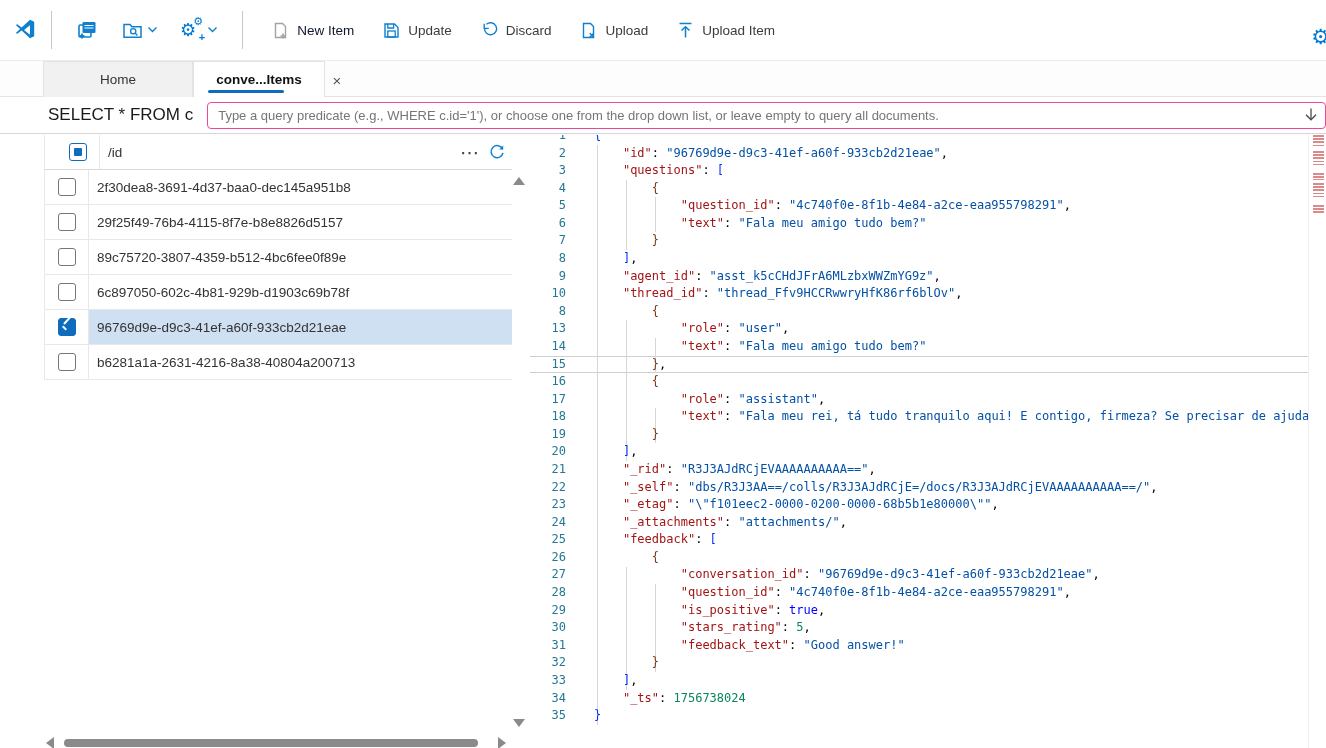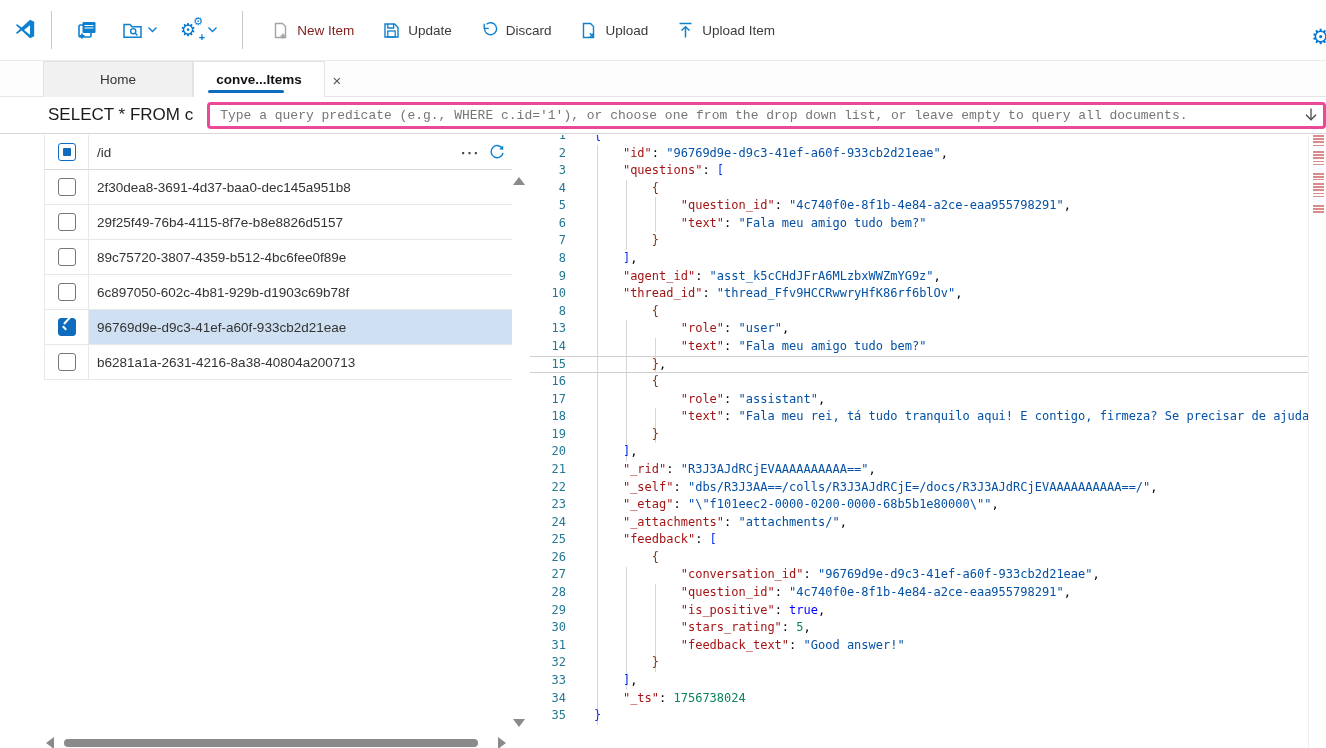--- a/index.html
+++ b/index.html
@@ -9,50 +9,50 @@
     background:#fff; font-family:"Liberation Sans", sans-serif; color:#1a1a1a;
   }
   
   .toolbar { position:absolute; left:0; top:0; width:1326px; height:61px;
     background:#fff; border-bottom:1px solid #ececec; display:flex; align-items:center; }
   .logo { margin-left:13px; width:24px; height:24px; flex:0 0 auto; }
   .vsep { width:1px; height:38px; background:#c8c8c8; margin:0 0 0 14px; flex:0 0 auto; }
   .icon-btn { display:flex; align-items:center; gap:3px; margin-left:22px; cursor:pointer; }
   .tb-btn { display:flex; align-items:center; gap:7px; margin-left:28px; cursor:pointer;
     font-size:13.5px; color:#3b3b3b; white-space:nowrap; }
-  .tb-btn.disabled { color:#7f1d1d; }
+  .tb-btn.disabled { color:#0f172a; }
   .gear-main { font-size:18px; color:#0078d4; line-height:1; position:relative; }
   .gear-main .gear-sub { position:absolute; font-size:11px; top:-5px; right:-7px; }
   .gear-main .gear-plus { position:absolute; font-size:11px; font-weight:bold; bottom:-4px; right:-9px; }
   .settings-gear { position:absolute; right:-4px; top:26px; font-size:21px; color:#0078d4; line-height:1; }
   
   .tabbar { position:absolute; left:0; top:61px; width:1326px; height:36px;
     background:#fdfdfd; border-bottom:1px solid #e5e5e5; }
   .tab { position:absolute; top:0; height:36px; display:flex; align-items:center;
     justify-content:center; font-size:13.5px; cursor:pointer; }
   .tab-home { left:43px; width:150px; background:#f1f1f1; border:1px solid #e3e3e3; border-bottom:none; color:#333; }
   .tab-active { left:193px; width:132px; background:#fff; border:1px solid #e3e3e3; border-bottom:none;
     font-weight:bold; color:#111; }
   .tab-active .underline { position:absolute; left:14px; bottom:4px; width:76px; height:3px; background:#0f6cbd; border-radius:2px; }
   .tab-close { position:absolute; right:-26px; top:0; width:26px; height:36px; display:flex; align-items:center;
     justify-content:center; font-size:15px; font-weight:normal; color:#555; cursor:pointer; }
   
   .querybar { position:absolute; left:0; top:97px; width:1326px; height:37px; background:#fff;
     border-bottom:1px solid #d6d6d6; display:flex; align-items:center; }
   .query-prefix { margin-left:48px; font-size:17px; color:#1a1a1a; white-space:nowrap; }
   .query-input-wrap { position:relative; margin-left:14px; width:1154px; height:27px; }
-  .query-input { width:100%; height:100%; border:3px solid #ec4899; border-radius:4px;
-    padding:0 30px 0 10px; font-family:Liberation Mono, monospace; font-size:13px; color:#222; outline:none; }
+  .query-input { width:100%; height:100%; border:1px solid #ec4899; border-radius:4px;
+    padding:0 30px 0 10px; font-family:Liberation Sans, sans-serif; font-size:13px; color:#222; outline:none; }
   .query-input::placeholder { color:#767676; }
   .query-arrow { position:absolute; right:6px; top:4px; width:18px; height:18px; cursor:pointer; }
   
   .list-pane { position:absolute; left:44px; top:135px; width:468px; background:#fff; }
   .list-row { position:relative; height:35px; display:flex; align-items:stretch;
     border-bottom:1px solid #e8e8e8; border-left:1px solid #e8e8e8; background:#fff; cursor:pointer; }
-  .list-row.header { border-bottom:1px solid #d9d9d9; }
+  .list-row.header { border-bottom:1px solid #d9d9d9;padding-left:11px; }
   .list-row.selected .cell-text { background:#cfe0f2; }
   .cell-cb { width:44px; display:flex; align-items:center; justify-content:center;
     border-right:1px solid #e8e8e8; flex:0 0 auto; }
   .cell-text { flex:1; display:flex; align-items:center; padding-left:8px;
     font-size:13.5px; color:#333; overflow:hidden; white-space:nowrap; }
   .cb { width:18px; height:18px; border:1px solid #767676; border-radius:3px; background:#fff; position:relative; cursor:pointer; }
   .cb.indet { border-color:#0f6cbd; }
   .cb.indet::after { content:""; position:absolute; left:4px; top:4px; width:8px; height:8px; background:#0f6cbd; border-radius:1px; }
   .cb.checked { background:#0f6cbd; border-color:#0f6cbd; }
   .cb.checked::after { content:""; position:absolute; left:3.5px; top:7.5px; width:5px; height:2px; background:#fff; transform:rotate(45deg); }

